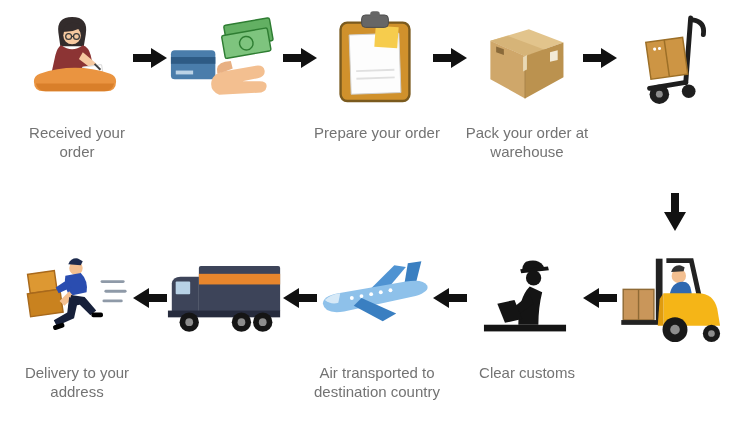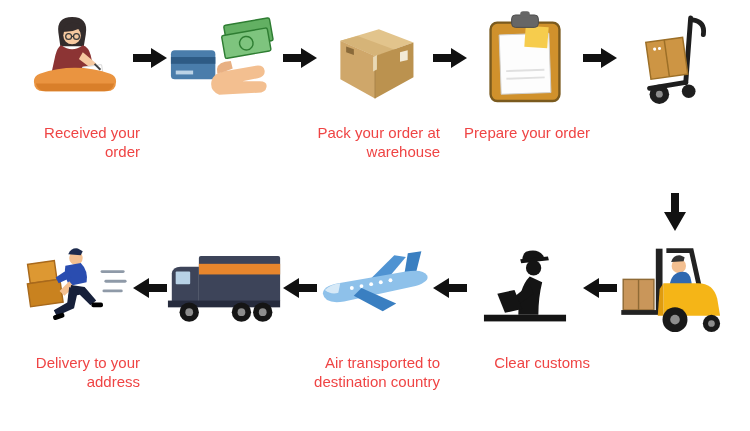--- a/index.html
+++ b/index.html
@@ -5,33 +5,33 @@
   html,body{margin:0;padding:0;background:#fff;}
   #canvas{
     position:relative;
     width:750px;height:431px;
     background:#ffffff;
     font-family:"Liberation Sans", sans-serif;
     overflow:hidden;
   }
   .row{position:absolute;left:0;width:750px;display:flex;}
   .row-top{top:6px;}
-  .row-bottom{top:236px;}
+  .row-bottom{top:246px;}
   .step{width:150px;position:relative;}
   .icon-area{
     height:104px;display:flex;align-items:center;justify-content:center;
   }
   .label{
     display:block;
     margin-top:14px;
     padding:0 10px 0 14px;
     font-size:15px;
     line-height:1.25;
-    color:#ef4444;
-    text-align:right;
+    color:#737373;
+    text-align:center;
   }
   .arrow{
     position:absolute;
     top:41px;right:-17px;
     width:34px;height:22px;
     z-index:2;
   }
   .down-arrow{
     position:absolute;
     left:663px;top:193px;
@@ -88,54 +88,54 @@
       </div>
       <div class="arrow">
         <svg viewBox="0 0 34 22" width="34" height="22">
             <path d="M0 7 h18 V1 l16 10 -16 10 v-6 H0 z" fill="#111111"></path>
           </svg>
       </div>
     </div>
 
     <div class="step">
       <div class="icon-area">
+        <svg viewBox="0 0 92 98" width="88" height="94" aria-hidden="true">
+          <rect x="10" y="12" width="72" height="82" rx="7" fill="#d0912c" stroke="#7a5a1e" stroke-width="2.5"></rect>
+          <g transform="rotate(-2 46 54)">
+            <rect x="20" y="24" width="52" height="62" fill="#fdfdfd" stroke="#cfcfcf"></rect>
+            <line x1="26" y1="62" x2="66" y2="62" stroke="#e0e0e0" stroke-width="2"></line>
+            <line x1="26" y1="70" x2="66" y2="70" stroke="#e0e0e0" stroke-width="2"></line>
+          </g>
+          <rect x="46" y="16" width="24" height="22" fill="#f6cc4d" transform="rotate(4 58 27)"></rect>
+          <rect x="32" y="4" width="28" height="13" rx="4" fill="#666" stroke="#4a4a4a"></rect>
+          <rect x="41" y="0" width="10" height="7" rx="3" fill="#666"></rect>
+        </svg>
+      </div>
+      <span class="label">Prepare your order</span>
+      <div class="arrow">
+        <svg viewBox="0 0 34 22" width="34" height="22">
+            <path d="M0 7 h18 V1 l16 10 -16 10 v-6 H0 z" fill="#111111"></path>
+          </svg>
+      </div>
+    </div>
+
+    <div class="step">
+      <div class="icon-area">
         <svg viewBox="0 0 104 88" width="100" height="86" aria-hidden="true">
           <polygon points="16,26 56,14 92,28 52,42" fill="#e2c48c"></polygon>
           <polygon points="16,26 34,21 74,36 52,42" fill="#d6b478"></polygon>
           <polygon points="16,26 52,42 52,86 16,66" fill="#cfa76a"></polygon>
           <polygon points="52,42 92,28 92,64 52,86" fill="#bb924f"></polygon>
           <line x1="52" y1="42" x2="52" y2="86" stroke="#a8844a" stroke-width="1"></line>
           <polygon points="50,43 54,41 54,56 50,58" fill="#e9d9b5"></polygon>
           <polygon points="78,38 86,36 86,46 78,48" fill="#f2ead6"></polygon>
           <polygon points="22,32 30,35 30,41 22,38" fill="#8a6a3a"></polygon>
         </svg>
       </div>
       <span class="label">Pack your order at warehouse</span>
-      <div class="arrow">
-        <svg viewBox="0 0 34 22" width="34" height="22">
-            <path d="M0 7 h18 V1 l16 10 -16 10 v-6 H0 z" fill="#111111"></path>
-          </svg>
-      </div>
-    </div>
-
-    <div class="step">
-      <div class="icon-area">
-        <svg viewBox="0 0 92 98" width="88" height="94" aria-hidden="true">
-          <rect x="10" y="12" width="72" height="82" rx="7" fill="#d0912c" stroke="#7a5a1e" stroke-width="2.5"></rect>
-          <g transform="rotate(-2 46 54)">
-            <rect x="20" y="24" width="52" height="62" fill="#fdfdfd" stroke="#cfcfcf"></rect>
-            <line x1="26" y1="62" x2="66" y2="62" stroke="#e0e0e0" stroke-width="2"></line>
-            <line x1="26" y1="70" x2="66" y2="70" stroke="#e0e0e0" stroke-width="2"></line>
-          </g>
-          <rect x="46" y="16" width="24" height="22" fill="#f6cc4d" transform="rotate(4 58 27)"></rect>
-          <rect x="32" y="4" width="28" height="13" rx="4" fill="#666" stroke="#4a4a4a"></rect>
-          <rect x="41" y="0" width="10" height="7" rx="3" fill="#666"></rect>
-        </svg>
-      </div>
-      <span class="label">Prepare your order</span>
       <div class="arrow">
         <svg viewBox="0 0 34 22" width="34" height="22">
             <path d="M0 7 h18 V1 l16 10 -16 10 v-6 H0 z" fill="#111111"></path>
           </svg>
       </div>
     </div>
 
     <div class="step">
       <div class="icon-area">
         <svg viewBox="0 0 92 98" width="90" height="96" aria-hidden="true">

